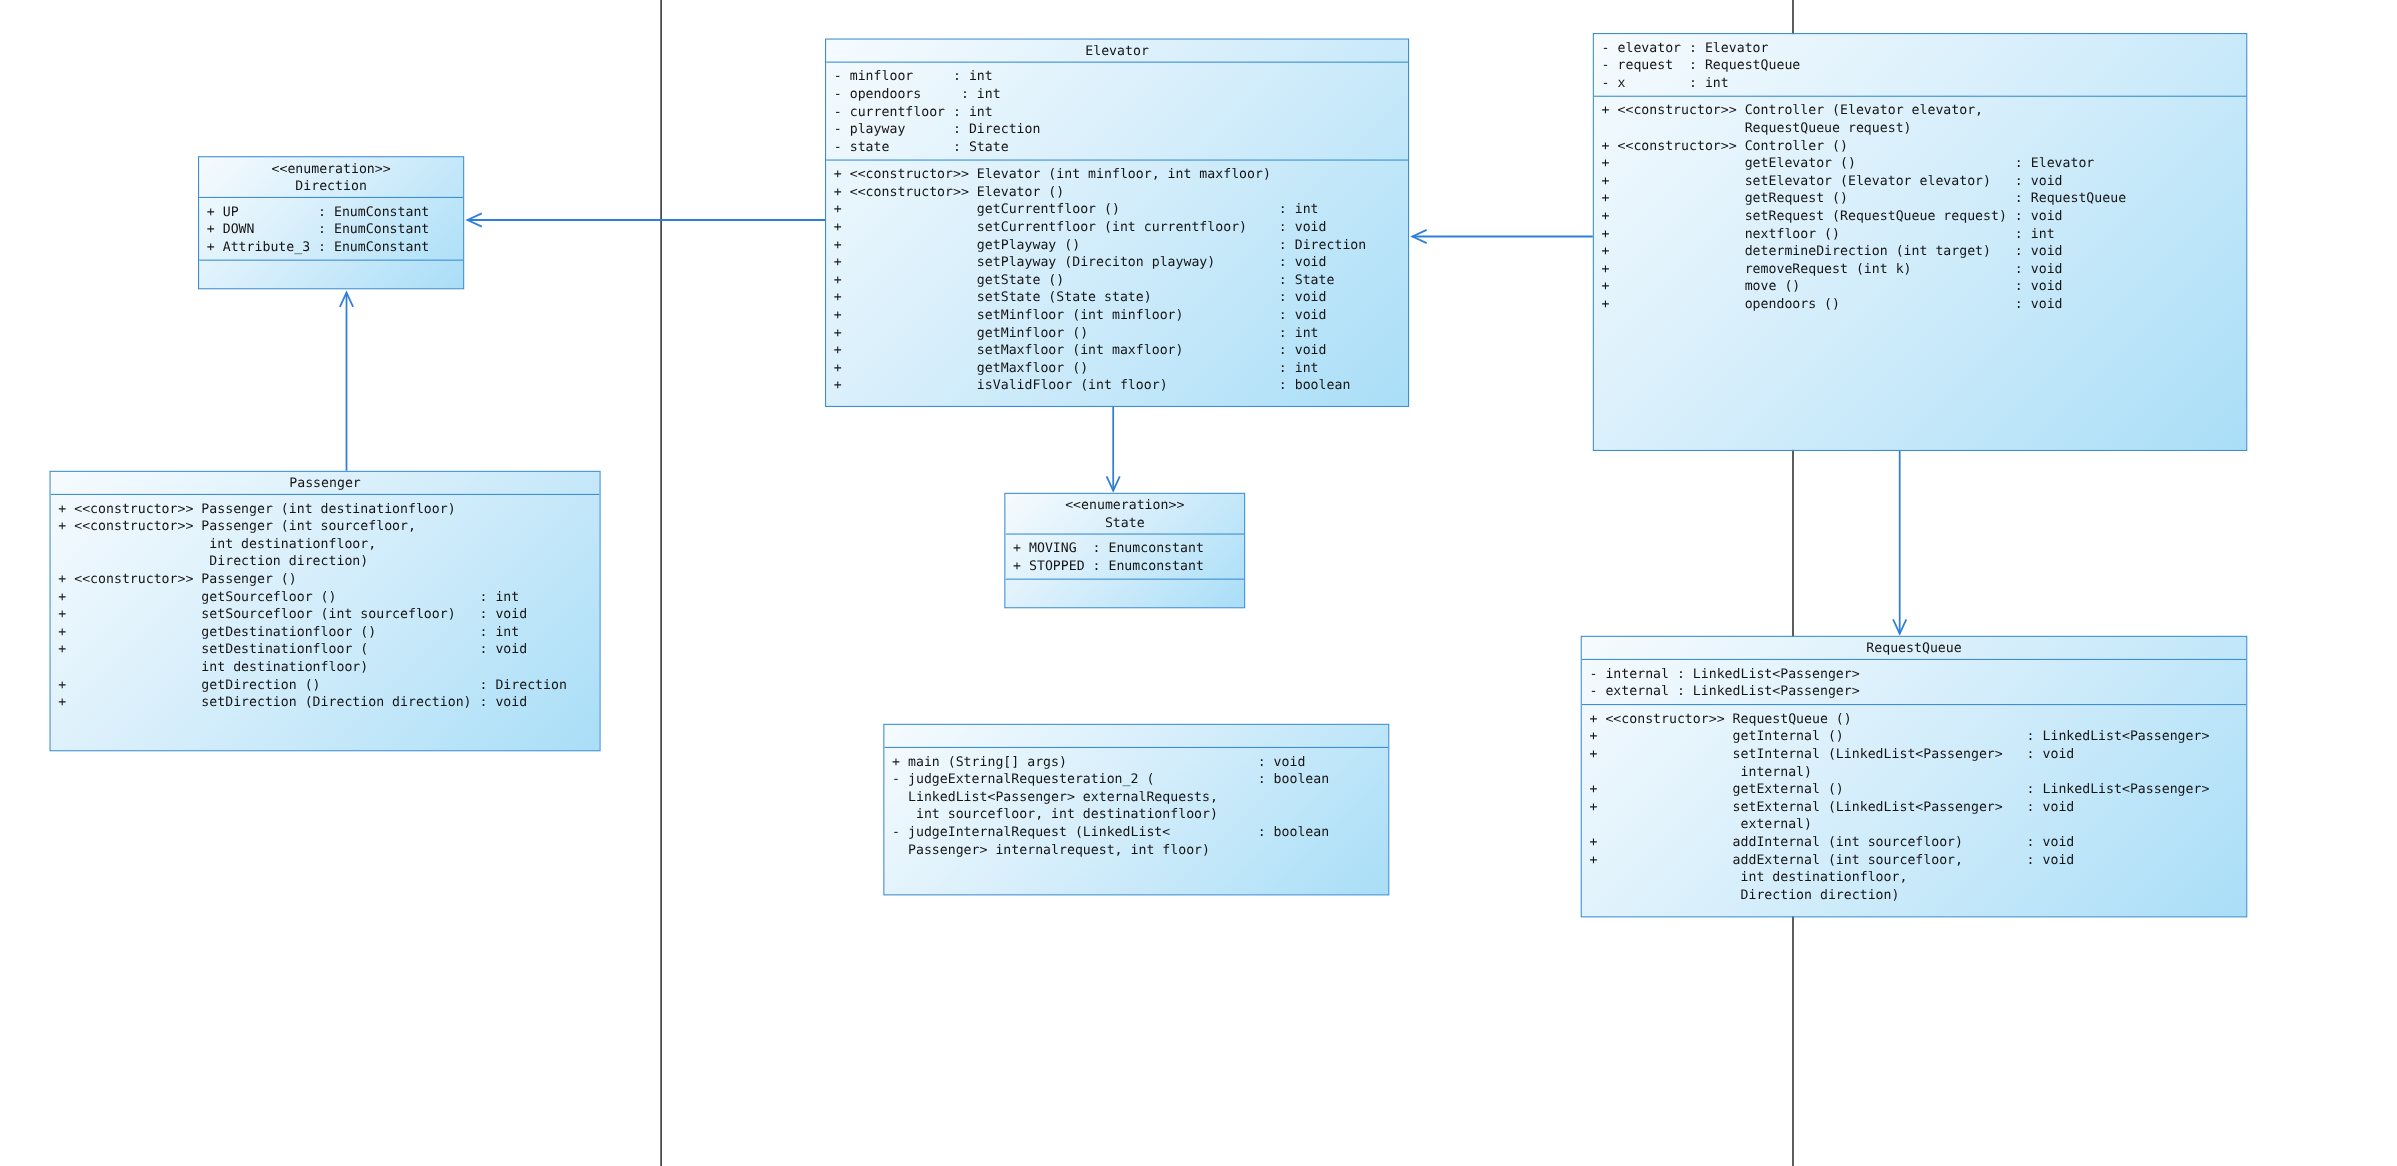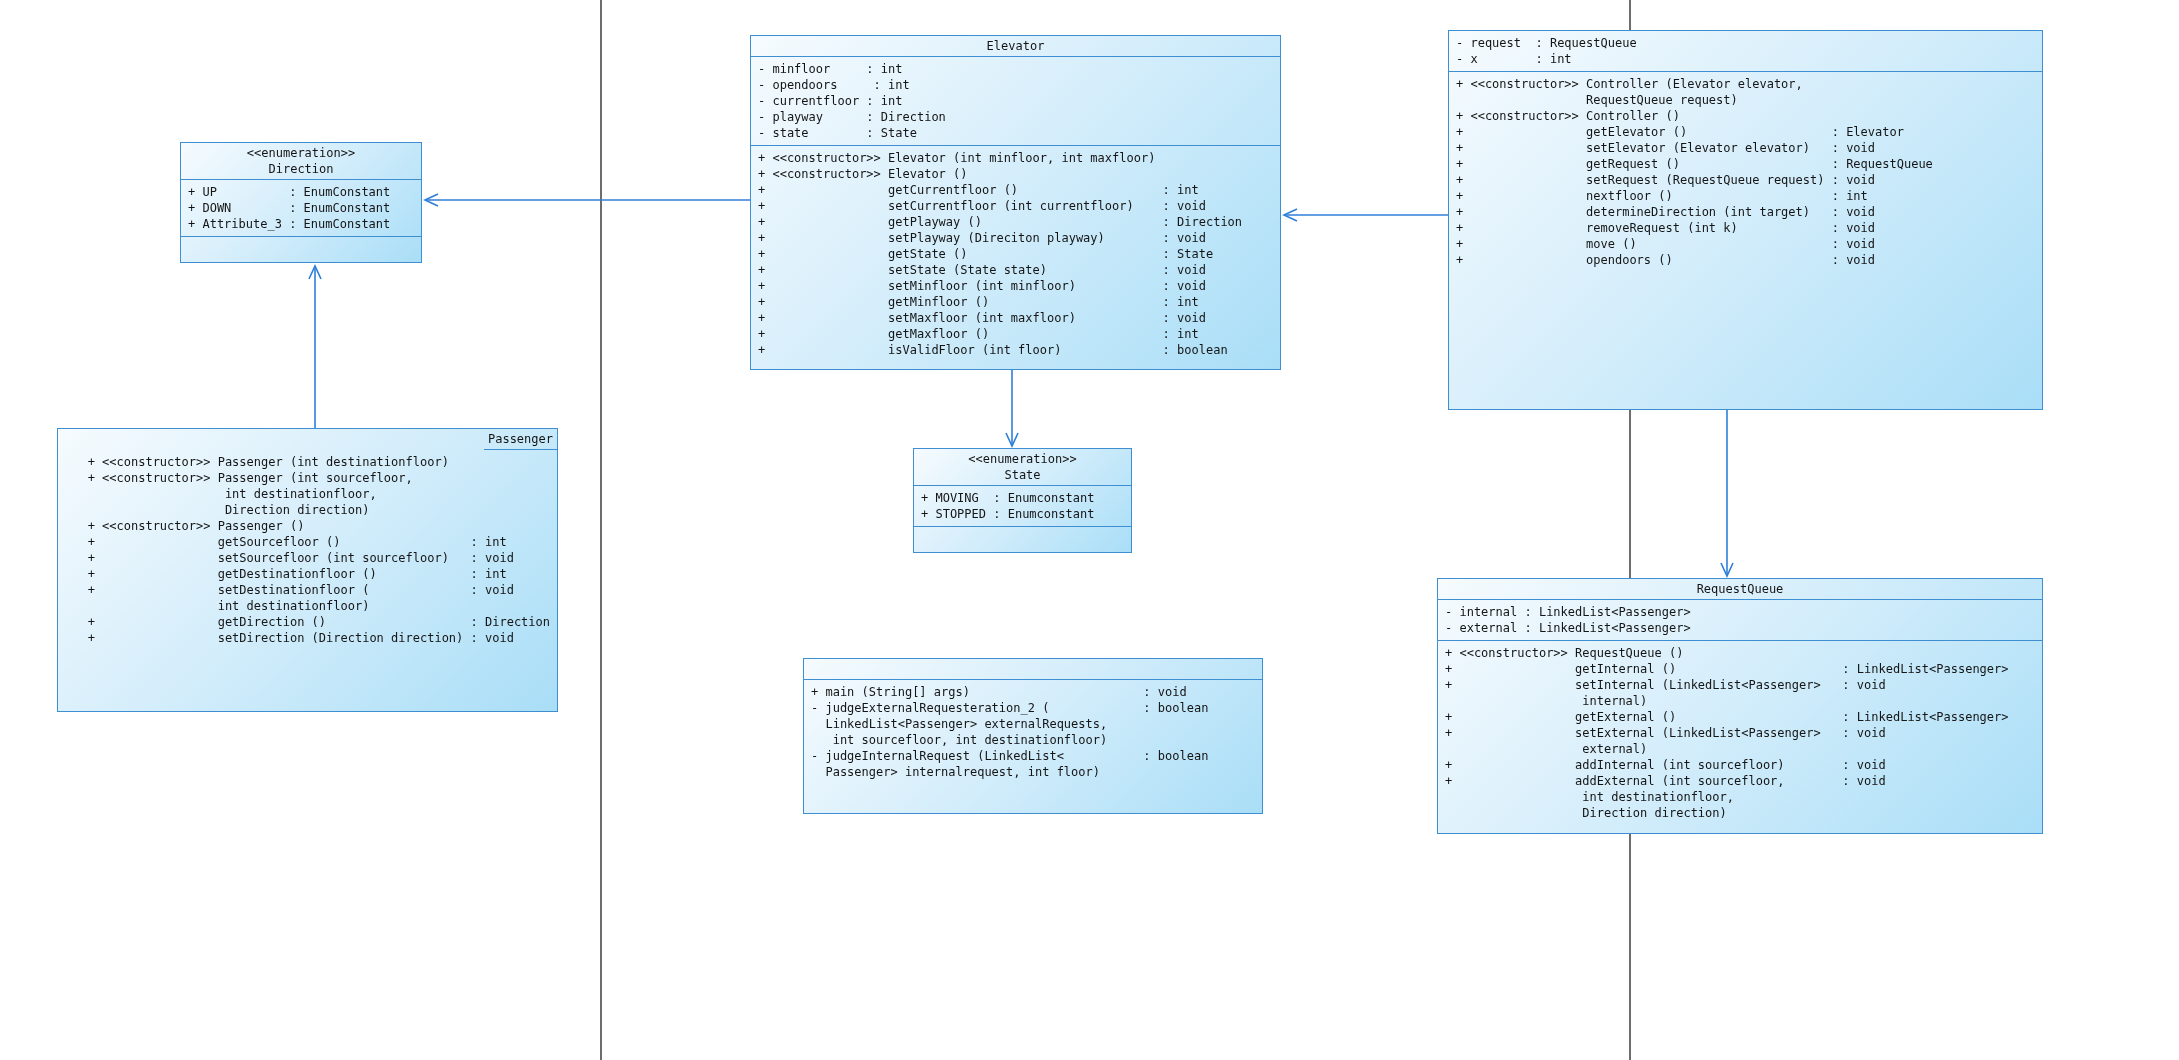--- a/index.html
+++ b/index.html
@@ -54,24 +54,24 @@
       <div class="uml-methods"></div>
     </div>
     <div class="uml-box" style="left: 750px; top: 35px; width: 531px; height: 335px;">
       <div class="uml-title">
         <div>Elevator</div>
       </div>
       <div class="uml-attrs"><div class="uml-line">- minfloor     : int</div><div class="uml-line">- opendoors     : int</div><div class="uml-line">- currentfloor : int</div><div class="uml-line">- playway      : Direction</div><div class="uml-line">- state        : State</div></div>
       <div class="uml-methods"><div class="uml-line">+ &lt;&lt;constructor&gt;&gt; Elevator (int minfloor, int maxfloor)</div><div class="uml-line">+ &lt;&lt;constructor&gt;&gt; Elevator ()</div><div class="uml-line">+                 getCurrentfloor ()                    : int</div><div class="uml-line">+                 setCurrentfloor (int currentfloor)    : void</div><div class="uml-line">+                 getPlayway ()                         : Direction</div><div class="uml-line">+                 setPlayway (Direciton playway)        : void</div><div class="uml-line">+                 getState ()                           : State</div><div class="uml-line">+                 setState (State state)                : void</div><div class="uml-line">+                 setMinfloor (int minfloor)            : void</div><div class="uml-line">+                 getMinfloor ()                        : int</div><div class="uml-line">+                 setMaxfloor (int maxfloor)            : void</div><div class="uml-line">+                 getMaxfloor ()                        : int</div><div class="uml-line">+                 isValidFloor (int floor)              : boolean</div></div>
     </div>
     <div class="uml-box" style="left: 1448px; top: 30px; width: 595px; height: 380px;">
-      <div class="uml-attrs"><div class="uml-line">- request  : RequestQueue</div><div class="uml-line">- x        : int</div></div>
+      <div class="uml-attrs"><div class="uml-line">- elevator : Elevator</div><div class="uml-line">- request  : RequestQueue</div><div class="uml-line">- x        : int</div></div>
       <div class="uml-methods"><div class="uml-line">+ &lt;&lt;constructor&gt;&gt; Controller (Elevator elevator,</div><div class="uml-line">                  RequestQueue request)</div><div class="uml-line">+ &lt;&lt;constructor&gt;&gt; Controller ()</div><div class="uml-line">+                 getElevator ()                    : Elevator</div><div class="uml-line">+                 setElevator (Elevator elevator)   : void</div><div class="uml-line">+                 getRequest ()                     : RequestQueue</div><div class="uml-line">+                 setRequest (RequestQueue request) : void</div><div class="uml-line">+                 nextfloor ()                      : int</div><div class="uml-line">+                 determineDirection (int target)   : void</div><div class="uml-line">+                 removeRequest (int k)             : void</div><div class="uml-line">+                 move ()                           : void</div><div class="uml-line">+                 opendoors ()                      : void</div></div>
     </div>
-    <div class="uml-box" style="left: 57px; top: 428px; width: 501px; height: 284px; align-items: flex-end;">
+    <div class="uml-box" style="left: 45px; top: 428px; width: 501px; height: 255px;">
       <div class="uml-title">
         <div>Passenger</div>
       </div>
       <div class="uml-methods"><div class="uml-line">+ &lt;&lt;constructor&gt;&gt; Passenger (int destinationfloor)</div><div class="uml-line">+ &lt;&lt;constructor&gt;&gt; Passenger (int sourcefloor,</div><div class="uml-line">                   int destinationfloor,</div><div class="uml-line">                   Direction direction)</div><div class="uml-line">+ &lt;&lt;constructor&gt;&gt; Passenger ()</div><div class="uml-line">+                 getSourcefloor ()                  : int</div><div class="uml-line">+                 setSourcefloor (int sourcefloor)   : void</div><div class="uml-line">+                 getDestinationfloor ()             : int</div><div class="uml-line">+                 setDestinationfloor (              : void</div><div class="uml-line">                  int destinationfloor)</div><div class="uml-line">+                 getDirection ()                    : Direction</div><div class="uml-line">+                 setDirection (Direction direction) : void</div></div>
     </div>
     <div class="uml-box" style="left: 913px; top: 448px; width: 219px; height: 105px;">
       <div class="uml-title">
         <div>&lt;&lt;enumeration&gt;&gt;</div>
         <div>State</div>
       </div>

